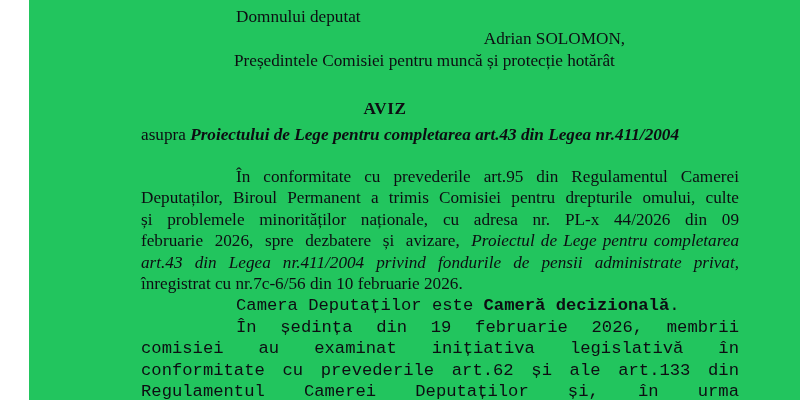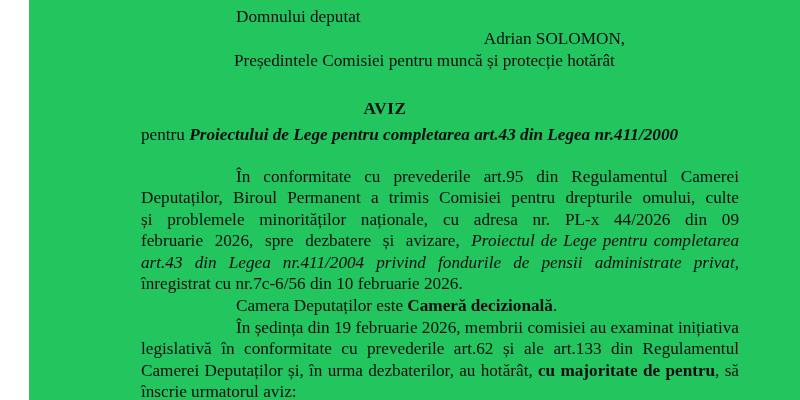--- a/index.html
+++ b/index.html
@@ -79,21 +79,21 @@
     width: 598px;
     font-size: 17.2px;
     line-height: 21.6px;
   }
   .para {
     text-align: justify;
     text-indent: 95px;
     margin: 0;
     hyphens: none;
   }
-  .para + .para { margin-top: 0; }
+  .para + .para { margin-top: 0; font-family: Liberation Mono, monospace; }
   .para.last-justify { text-align-last: left; }
   .para .em {
     font-weight: normal;
     font-style: italic;
   }
   .para .strong { font-weight: bold; }
 
   
   .para .loose { word-spacing: 5.5px; font-family: Liberation Serif, serif; }
 </style>
@@ -104,21 +104,21 @@
 
   <div class="addressee">
     <div class="line-1">Domnului deputat</div>
     <div class="line-2">Adrian SOLOMON,</div>
     <div class="line-3">Președintele Comisiei pentru muncă și protecție hotărât</div>
   </div>
 
   <div class="aviz-title">AVIZ</div>
 
   <div class="subtitle">
-    <span>pentru </span><span class="em">Proiectului de Lege pentru completarea art.43 din Legea nr.411/2000</span><br>
+    <span>asupra </span><span class="em">Proiectului de Lege pentru completarea art.43 din Legea nr.411/2004</span><br>
   </div>
 
   <div class="body-block">
 
     <p class="para"><span class="loose">În conformitate cu prevederile art.95 din Regulamentul Camerei Deputaților, Biroul Permanent a trimis Comisiei pentru drepturile omului, culte și problemele minorităților  naționale, cu adresa nr. PL-x 44/2026 din 09 februarie 2026, spre  dezbatere și  avizare, </span><span class="em">Proiectul de Lege pentru completarea art.43 din Legea nr.411/2004 privind fondurile de pensii administrate privat</span><span>, înregistrat cu nr.7c-6/56 din 10 februarie 2026.</span></p>
 
     <p class="para last-justify"><span>Camera Deputaților este </span><span class="strong">Cameră decizională</span><span>.</span></p>
 
     <p class="para"><span>În ședința din 19 februarie 2026, membrii comisiei au examinat inițiativa legislativă în conformitate cu prevederile art.62 și ale art.133 din Regulamentul Camerei Deputaților și, în urma dezbaterilor, au hotărât, </span><span class="strong">cu majoritate de pentru</span><span>, să înscrie urmatorul aviz:</span></p>
 

